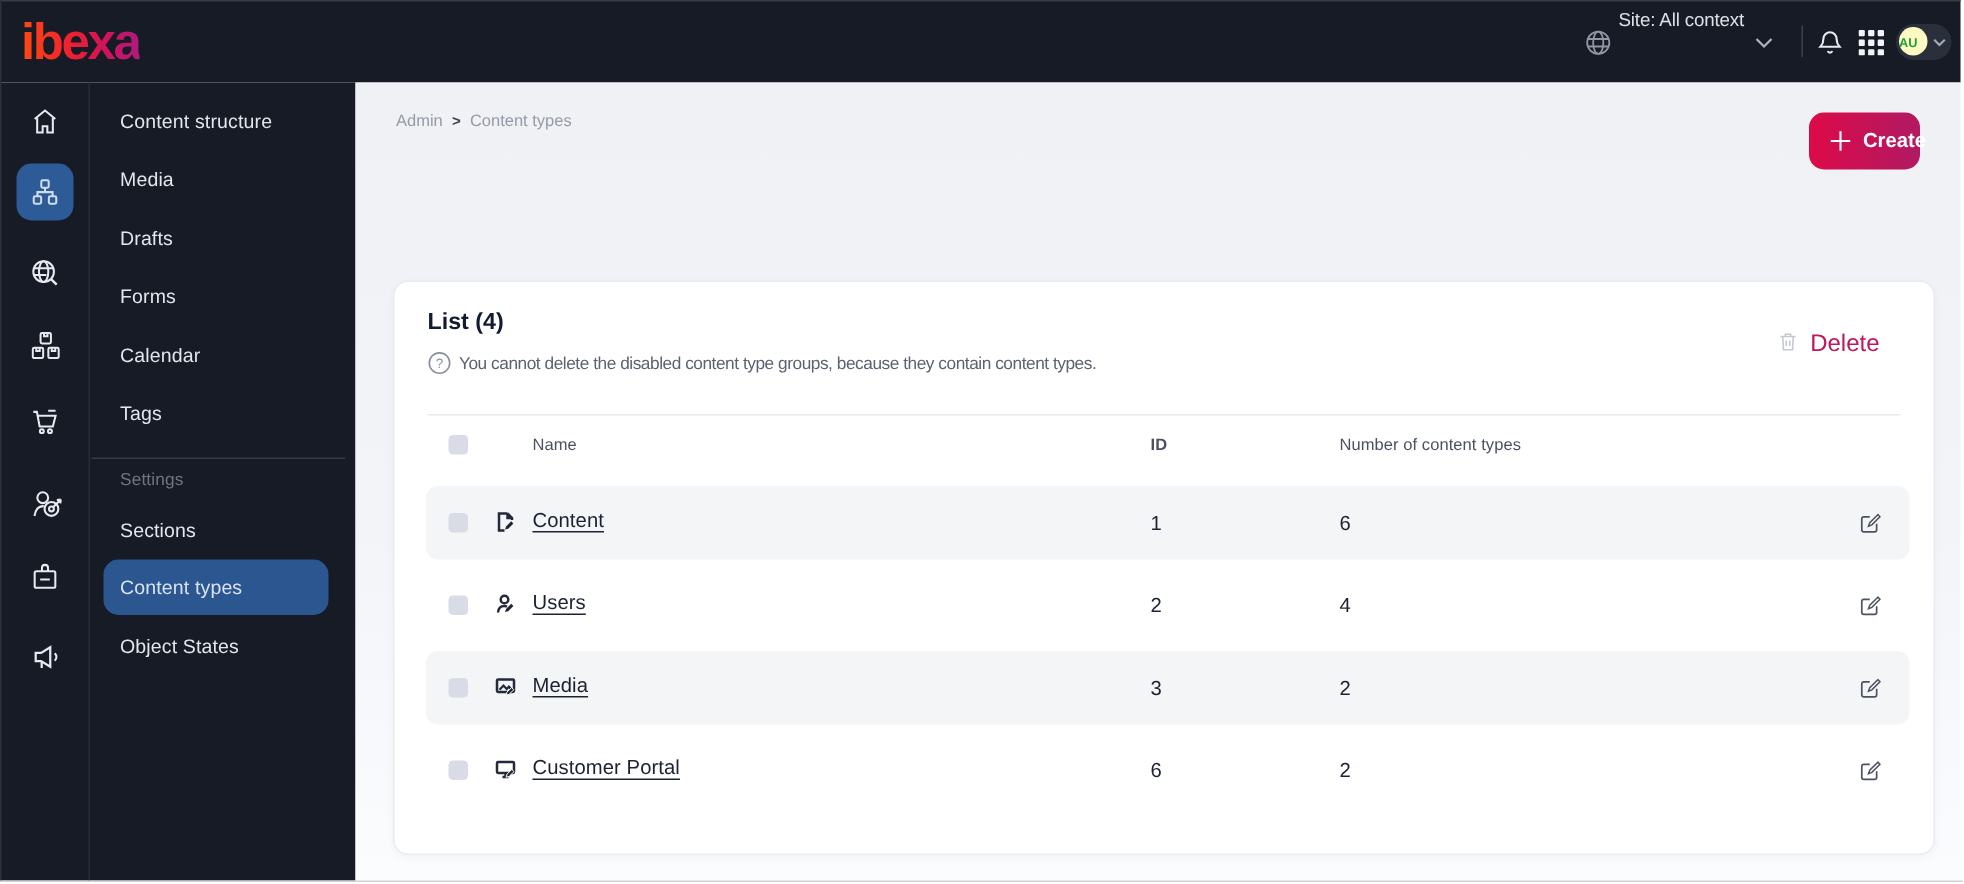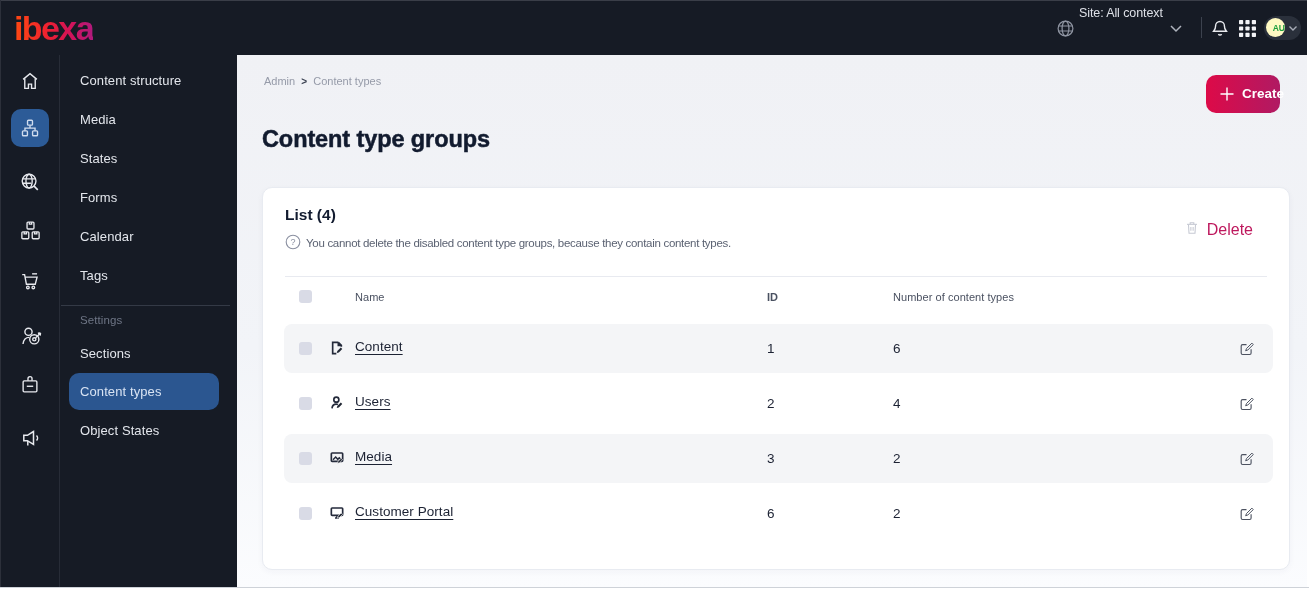--- a/index.html
+++ b/index.html
@@ -16,21 +16,21 @@
           -webkit-background-clip:text; background-clip:text; color:transparent; }
   #search { position:absolute; left:565px; top:11px; width:486px; height:32px; background:#262c37;
             border-radius:8px; }
   #search .ph { position:absolute; left:14px; top:8px; font-size:13.5px; color:#ccd0d8; }
   #search svg { position:absolute; right:11px; top:6px; }
   .tb-txt { color:#dde0e7; font-size:12.5px; letter-spacing:-.1px; }
   #sitectx { position:absolute; left:1079px; top:5px; }
   #tbdivider { position:absolute; left:1201px; top:16px; width:1px; height:21px; background:#3c424e; }
   #avatarpill { position:absolute; left:1264px; top:15px; width:37px; height:24px; border-radius:13px; background:#2a303b; }
   #avatar { position:absolute; left:1266px; top:17px; width:19px; height:19px; border-radius:50%;
-            background:#fef9c3; color:#1b9e3e; font-size:8.5px; font-weight:bold; text-align:right; line-height:20px; }
+            background:#fef9c3; color:#1b9e3e; font-size:8.5px; font-weight:bold; text-align:left; line-height:20px; }
 
   
   #rail { position:absolute; left:0; top:55px; width:60px; height:532px; background:#161b25; border-right:1px solid #272c37; }
   #menu { position:absolute; left:60px; top:55px; width:177px; height:532px; background:#161b25; }
   .mitem { position:absolute; left:20px; font-size:13px; letter-spacing:.1px; color:#e3e6ec; }
   #ct-pill { position:absolute; left:9px; top:318px; width:150px; height:37px; border-radius:10px; background:#2b5690; }
   .railico { position:absolute; left:19px; }
   #railhl { position:absolute; left:11px; top:54px; width:38px; height:38px; border-radius:10px; background:#2c5b97; }
 
   
@@ -153,35 +153,34 @@
     <svg class="railico" style="top:371px" width="24" height="24" viewBox="0 0 24 24" fill="none" stroke="#e7e9ee" stroke-width="1.5">
       <path d="M14.5 5.5 8.4 9.3 H4.8 v5.4 h3.6 l6.1 3.8 Z"></path>
       <path d="M17.5 9.5 c1.4 1.4 1.4 3.6 0 5"></path>
       <path d="M8.8 15 v4.4"></path>
     </svg>
   </div>
 
   <div id="menu">
     <div class="mitem" style="top:17.5px">Content structure</div>
     <div class="mitem" style="top:56.5px">Media</div>
-    <div class="mitem" style="top:95.5px">States</div>
+    <div class="mitem" style="top:95.5px">Drafts</div>
     <div class="mitem" style="top:134.5px">Forms</div>
     <div class="mitem" style="top:173.5px">Calendar</div>
     <div class="mitem" style="top:212.5px">Tags</div>
     <div style="position:absolute;left:1px;top:250px;width:169px;height:1px;background:#343a46;"></div>
     <div class="mitem" style="top:258.5px;font-size:11.5px;color:#6e7585;">Settings</div>
     <div class="mitem" style="top:290.5px">Sections</div>
     <div id="ct-pill"></div>
     <div class="mitem" style="top:329px;color:#d8e3f3;">Content types</div>
     <div class="mitem" style="top:367.5px">Object States</div>
   </div>
 
   <div id="content">
     <div id="crumbs">Admin&nbsp; <b>&gt;</b> &nbsp;Content types</div>
-    <div id="h1">Content type groups</div>
     <div id="createbtn">
       <svg width="16" height="16" viewBox="0 0 16 16" fill="none" stroke="#fff" stroke-width="1.4">
         <path d="M8 1.5 V14.5 M1.5 8 H14.5"></path>
       </svg>
       <span>Create</span>
     </div>
 
     <div id="card">
       <div id="list4">List (4)</div>
       <div id="helprow">

